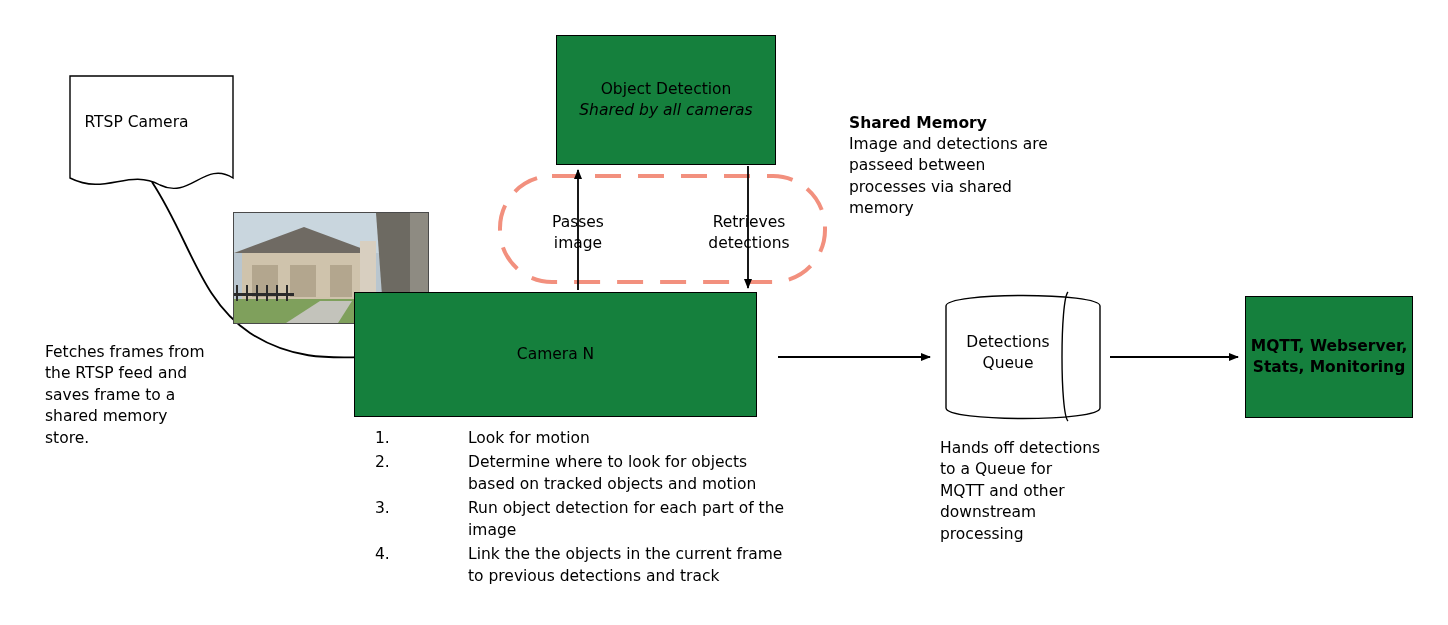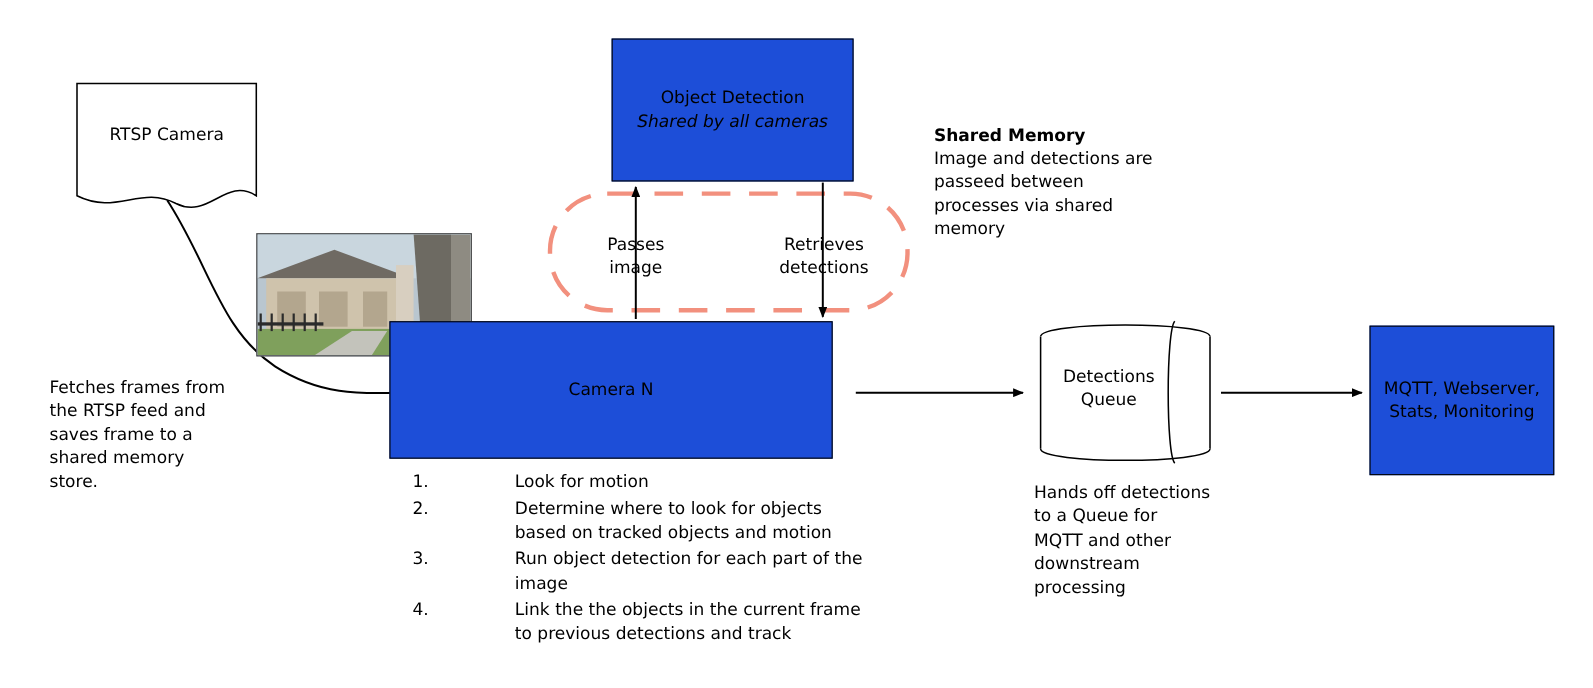--- a/index.html
+++ b/index.html
@@ -26,21 +26,21 @@
     left: 0; top: 0;
     width: 1448px;
     height: 625px;
     pointer-events: none;
   }
   .node {
     position: absolute;
     box-sizing: border-box;
   }
   .box-yellow {
-    background: #1d4ed8;
+    background: #15803d;
     border: 1px solid #000000;
     display: flex;
     flex-direction: column;
     align-items: center;
     justify-content: center;
     text-align: center;
   }
   .txt {
     font-size: 15.5px;
     line-height: 1.35;
@@ -113,21 +113,21 @@
 
     <path d="M946,306 L946,408" fill="none" stroke="#000000" stroke-width="1.4"></path>
     <path d="M1100,306 L1100,408" fill="none" stroke="#000000" stroke-width="1.4"></path>
     <path d="M946,306 C946,292 1100,292 1100,306" fill="#ffffff" stroke="#000000" stroke-width="1.4"></path>
     <path d="M946,408 C946,422 1100,422 1100,408" fill="#ffffff" stroke="#000000" stroke-width="1.4"></path>
     <path d="M1068,292 C1060,300 1060,414 1068,421" fill="none" stroke="#000000" stroke-width="1.4"></path>
 
     <path d="M1110,357 L1238,357" fill="none" stroke="#000000" stroke-width="1.8" marker-end="url(#arrow)"></path>
   </svg>
 
-  <div class="node" style="left:70px; top:112px; width:163px; text-align:center;">
+  <div class="node" style="left:55px; top:112px; width:163px; text-align:center;">
     <span class="txt">RTSP Camera</span>
   </div>
 
   <div class="node box-yellow" style="left:556px; top:35px; width:220px; height:130px;">
     <span class="txt">Object Detection</span>
     <span class="txt txt-italic">Shared by all cameras</span>
   </div>
 
   <div class="camera-photo" style="left:233px; top:212px; width:194px; height:110px; background:#8f9aa3;">
     <svg width="194" height="110" viewBox="0 0 194 110">
@@ -181,21 +181,21 @@
     <div class="txt">Detections</div>
     <div class="txt">Queue</div>
   </div>
 
   <div class="label" style="left:940px; top:438px; width:200px;">Hands off detections
 to a Queue for
 MQTT and other
 downstream
 processing</div>
 
-  <div class="node box-yellow" style="left:1245px; top:296px; width:168px; height:136px;">
+  <div class="node box-yellow" style="left:1245px; top:296px; width:168px; height:122px;font-weight:bold;">
     <div class="txt">MQTT, Webserver,</div>
     <div class="txt">Stats, Monitoring</div>
   </div>
 
   <div class="steps" style="left:375px; top:427px; width:420px;">
     <div class="row">
       <span class="num">1.</span>
       <span class="body">Look for motion</span>
     </div>
     <div class="row">

